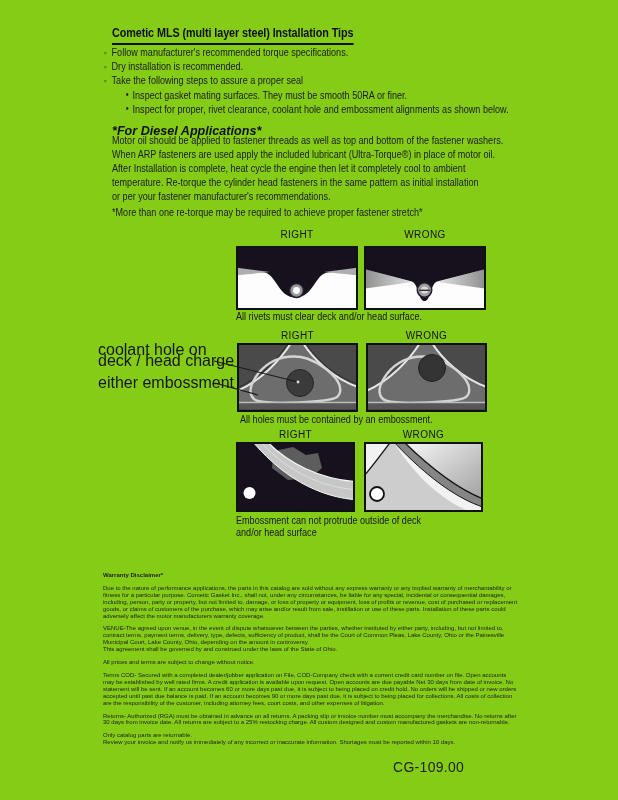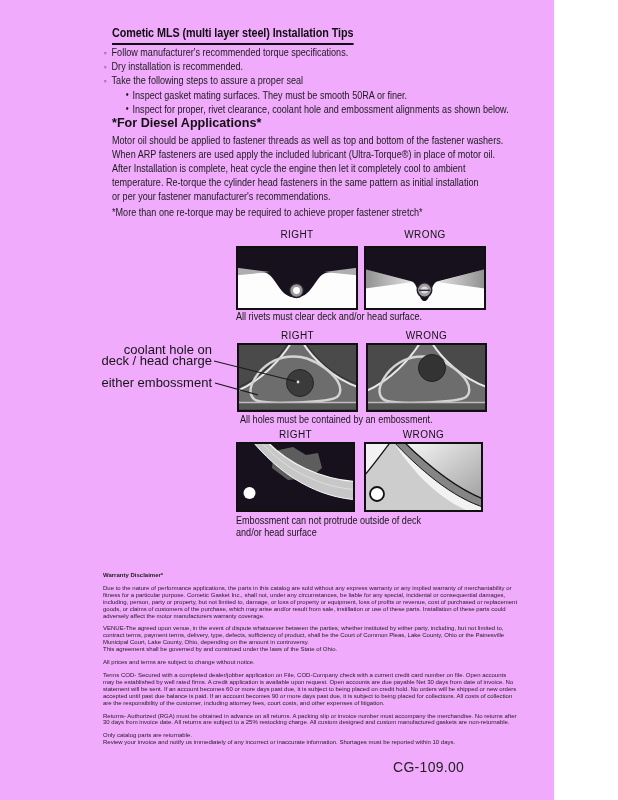--- a/index.html
+++ b/index.html
@@ -1,32 +1,32 @@
 <!DOCTYPE html>
 <html><head>
 <meta charset="utf-8">
 <style>
   html,body{margin:0;padding:0;background:#ffffff;}
-  .page{position:relative;width:554px;height:800px;background:#f0abfc;overflow:hidden;
+  .page{position:relative;width:618px;height:800px;background:#84cc16;overflow:hidden;
         font-family:"Liberation Sans","DejaVu Sans",sans-serif;color:#161616;}
   .abs{position:absolute;}
   .cond{transform:scaleX(0.84);transform-origin:0 0;}
   .cond90{transform:scaleX(0.80);transform-origin:0 0;}
   .title{left:112px;top:25px;font-size:13.5px;font-weight:bold;letter-spacing:-0.1px;
          white-space:nowrap;border-bottom:2px solid #0f0f0f;padding-bottom:3px;color:#0f0f0f;}
   .bullets{left:104px;top:46px;}
   .b-row{white-space:nowrap;font-size:10.8px;line-height:13.6px;color:#1a1a1a;}
   .b-mark{display:inline-block;width:9px;font-size:9px;vertical-align:0.5px;}
   .sub{padding-left:26px;}
   .sub .b-mark{width:8px;font-size:10px;}
   .h2{font-size:12.6px;font-weight:bold;white-space:nowrap;color:#101010;}
   .body-line{white-space:nowrap;font-size:10.8px;line-height:14px;color:#1a1a1a;}
   .dlabel{width:122px;text-align:center;font-size:10px;letter-spacing:0.4px;color:#121212;white-space:nowrap;}
   .caption{font-size:10.8px;line-height:11.8px;white-space:nowrap;color:#161616;}
-  .side-label{width:114px;text-align:right;font-size:13px;line-height:11.4px;color:#161616;white-space:nowrap;}
+  .side-label{width:114px;text-align:left;font-size:16px;line-height:11.4px;color:#161616;white-space:nowrap;}
   .figure{display:block;}
   .fp{left:103px;top:572px;width:416px;font-size:6px;line-height:6.9px;color:#1d1d1d;letter-spacing:0;}
   .fp-head{font-weight:bold;margin:0 0 6px 0;}
   .fp p{margin:0 0 6px 0;}
   .fp .tight{margin:0;}
   .page-code{left:393px;top:759px;font-size:14px;letter-spacing:0.3px;color:#1f1f1f;white-space:nowrap;}
 </style>
 </head>
 <body>
 
@@ -35,21 +35,21 @@
   <div class="abs title cond90">Cometic MLS (multi layer steel) Installation Tips</div>
 
   <div class="abs bullets cond">
     <div class="b-row"><span class="b-mark">◦</span><span>Follow manufacturer's recommended torque specifications.</span></div>
     <div class="b-row"><span class="b-mark">◦</span><span>Dry installation is recommended.</span></div>
     <div class="b-row"><span class="b-mark">◦</span><span>Take the following steps to assure a proper seal</span></div>
     <div class="b-row sub"><span class="b-mark">•</span><span>Inspect gasket mating surfaces.  They must be smooth 50RA or finer.</span></div>
     <div class="b-row sub"><span class="b-mark">•</span><span>Inspect for proper, rivet clearance, coolant hole and embossment alignments as shown below.</span></div>
   </div>
 
-  <div class="abs h2" style="left:112px;top:116px;">*For Diesel Applications*</div>
+  <div class="abs h2" style="left:112px;top:124px;font-style:italic;">*For Diesel Applications*</div>
   <div class="abs cond" style="left:112px;top:133px;">
     <div class="body-line">Motor oil should be applied to fastener threads as well as top and bottom of the fastener washers.</div>
     <div class="body-line">When ARP fasteners are used apply the included lubricant (Ultra-Torque®) in place of motor oil.</div>
   </div>
   <div class="abs cond" style="left:112px;top:161px;">
     <div class="body-line">After Installation is complete, heat cycle the engine then let it completely cool to ambient</div>
     <div class="body-line">temperature. Re-torque the cylinder head fasteners in the same pattern as initial installation</div>
     <div class="body-line">or per your fastener manufacturer's recommendations.</div>
   </div>
   <div class="abs cond" style="left:112px;top:205px;">

